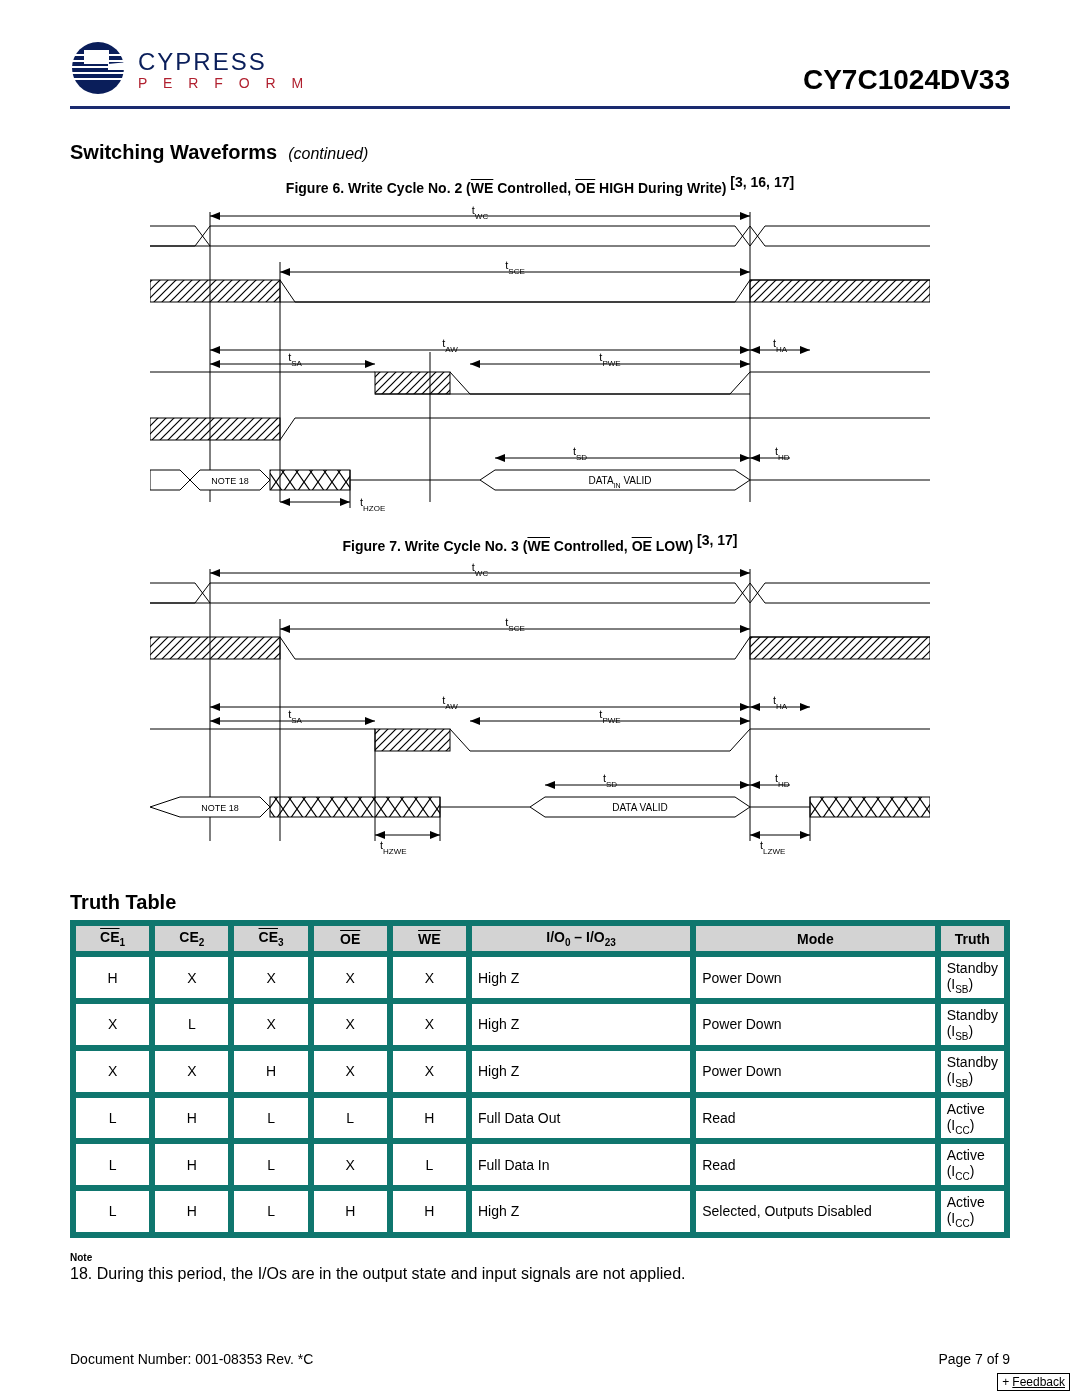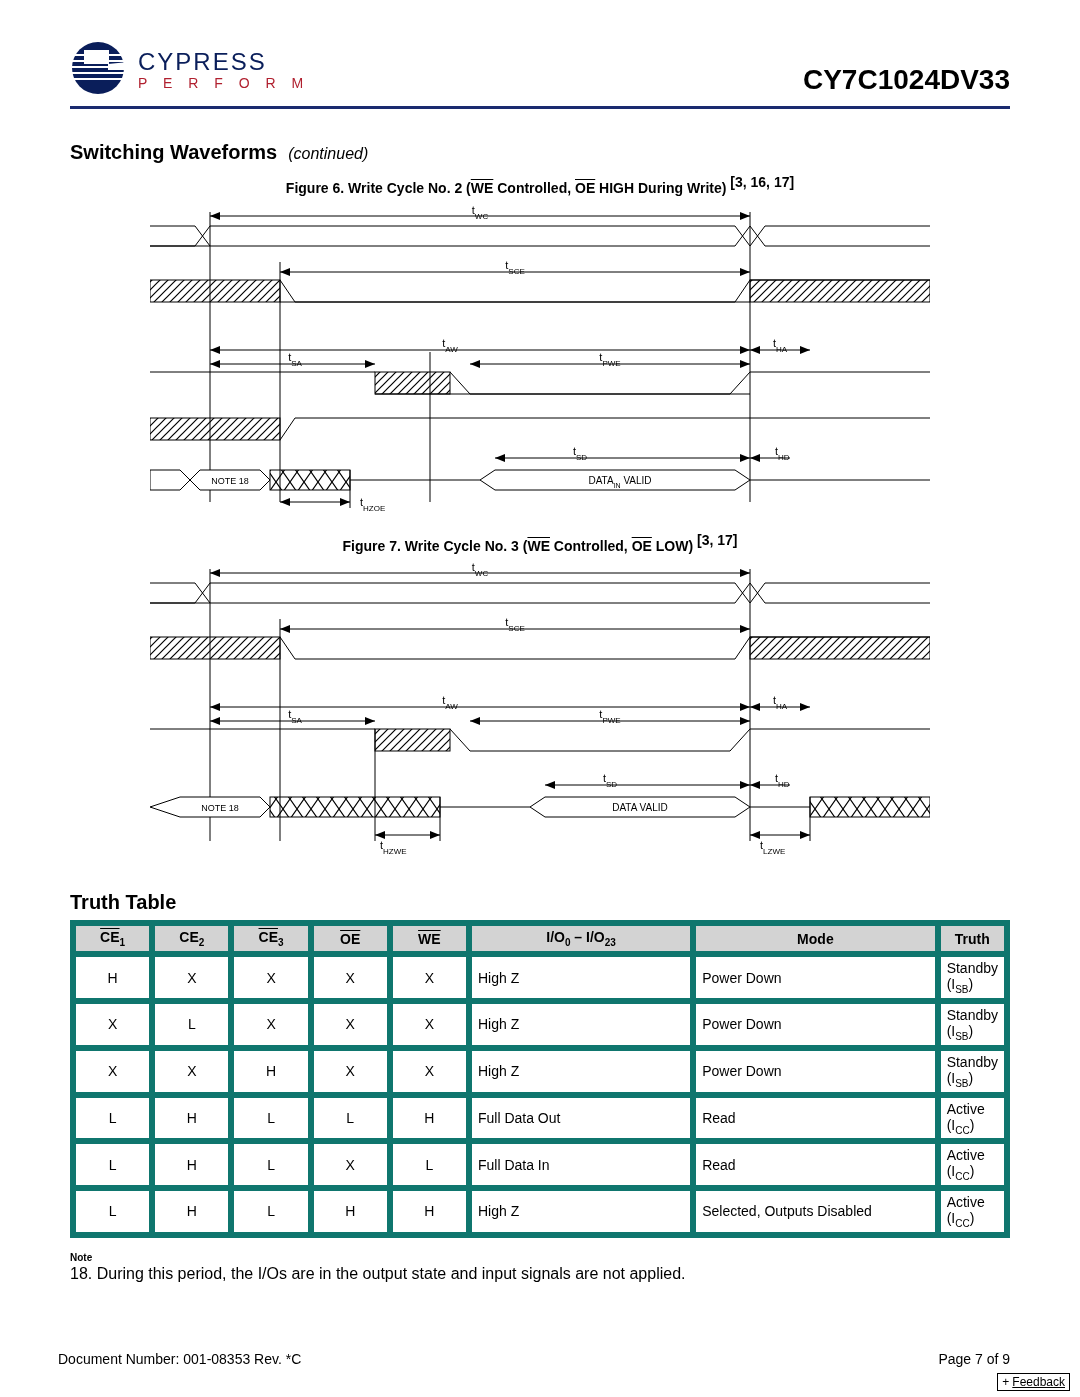--- a/index.html
+++ b/index.html
@@ -113,21 +113,21 @@
   table.truth td.c { text-align: center; }
   table.truth td.l { text-align: left; margin-top: 36px; }
   table.truth sub { font-size: 10px; }
 
   .note-head { font-size: 10px; font-weight: bold; margin-top: 14px; }
   .note-body { font-size: 16px; margin-top: 2px; }
 
   
   .ftr {
     position: absolute;
-    left: 58px; right: 70px; bottom: 30px;
+    left: 70px; right: 70px; bottom: 30px;
     display: flex; justify-content: space-between;
     font-size: 14px;
   }
   .feedback {
     position: absolute;
     right: 10px; bottom: 6px;
     border: 1px solid #000;
     font-size: 12px;
     padding: 1px 4px;
     display: flex; align-items: center; gap: 3px;

